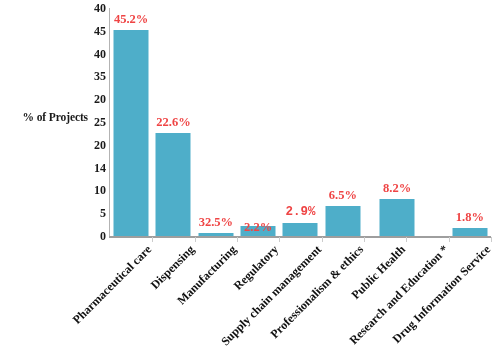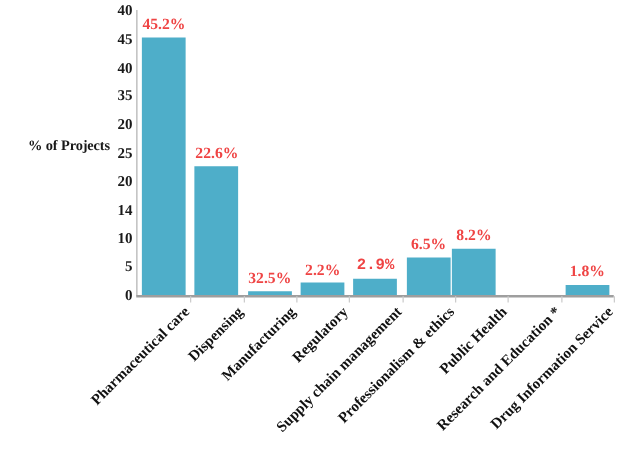--- a/index.html
+++ b/index.html
@@ -164,31 +164,31 @@
       <div class="bar-slot" style="left: 42.3333px; width: 42.3333px;">
         <div class="bar" style="height: 103.056px; background: rgb(78, 174, 201);"></div>
         <div class="bar-value-label" style="bottom: 107.056px;">22.6%</div>
       </div>
       <div class="bar-slot" style="left: 84.6667px; width: 42.3333px;">
         <div class="bar" style="height: 3.192px; background: rgb(78, 174, 201);"></div>
         <div class="bar-value-label" style="bottom: 7.192px;">32.5%</div>
       </div>
       <div class="bar-slot" style="left: 127px; width: 42.3333px;">
         <div class="bar" style="height: 10.032px; background: rgb(78, 174, 201);"></div>
-        <div class="bar-value-label" style="bottom: 13px;">2.2%</div>
+        <div class="bar-value-label" style="bottom: 2px;">2.2%</div>
       </div>
       <div class="bar-slot" style="left: 169.333px; width: 42.3333px;">
         <div class="bar" style="height: 13.224px; background: rgb(78, 174, 201);"></div>
         <div class="bar-value-label" style="bottom: 17.224px; font-family: Liberation Mono, monospace;">2.9%</div>
       </div>
       <div class="bar-slot" style="left: 211.667px; width: 42.3333px; font-family: Liberation Serif, serif;">
         <div class="bar" style="height: 29.64px; background: rgb(78, 174, 201);"></div>
         <div class="bar-value-label" style="bottom: 33.64px;">6.5%</div>
       </div>
-      <div class="bar-slot" style="left: 248px; width: 42.3333px;">
+      <div class="bar-slot" style="left: 266px; width: 42.3333px;">
         <div class="bar" style="height: 37.392px; background: rgb(78, 174, 201);"></div>
         <div class="bar-value-label" style="bottom: 41.392px;">8.2%</div>
       </div>
       <div class="bar-slot" style="left: 338.667px; width: 42.3333px;">
         <div class="bar" style="height: 8.208px; background: rgb(78, 174, 201);"></div>
         <div class="bar-value-label" style="bottom: 12.208px;">1.8%</div>
       </div>
     </div>
 
   <div id="x-labels">

